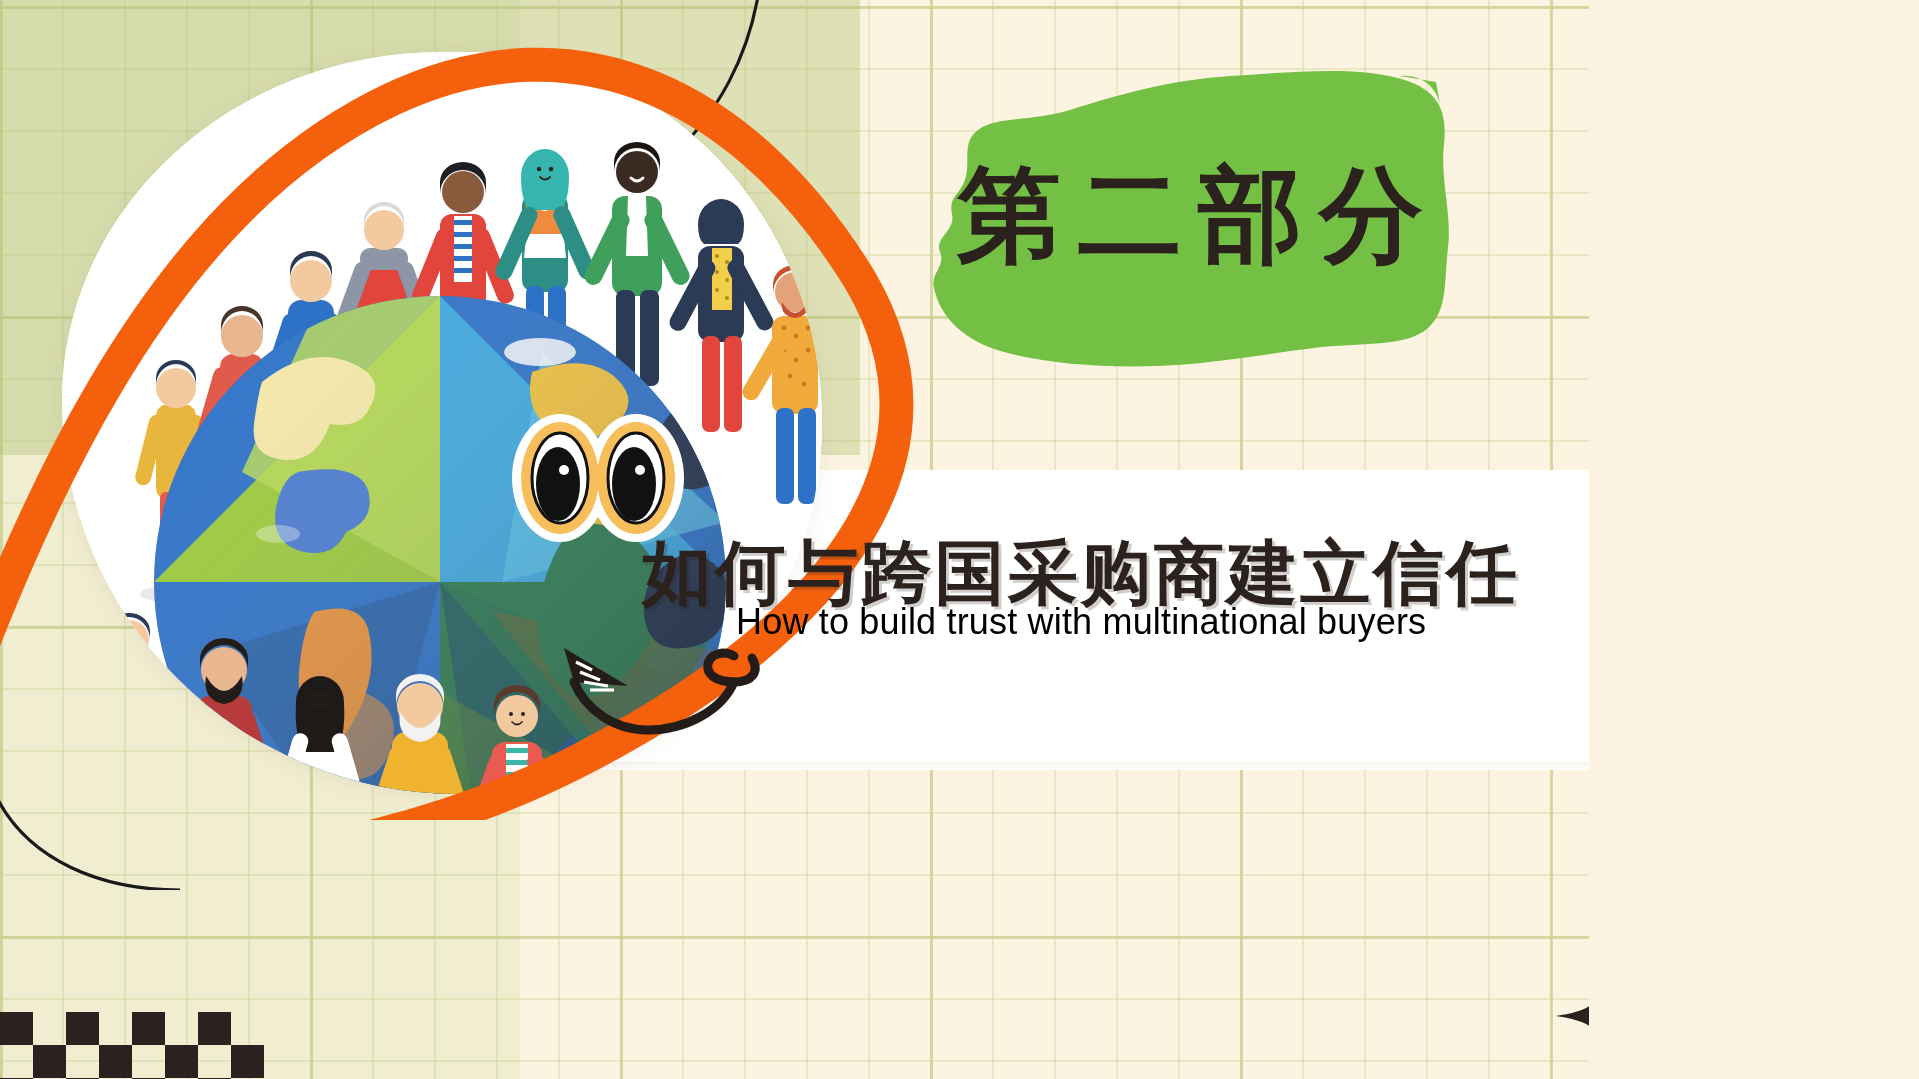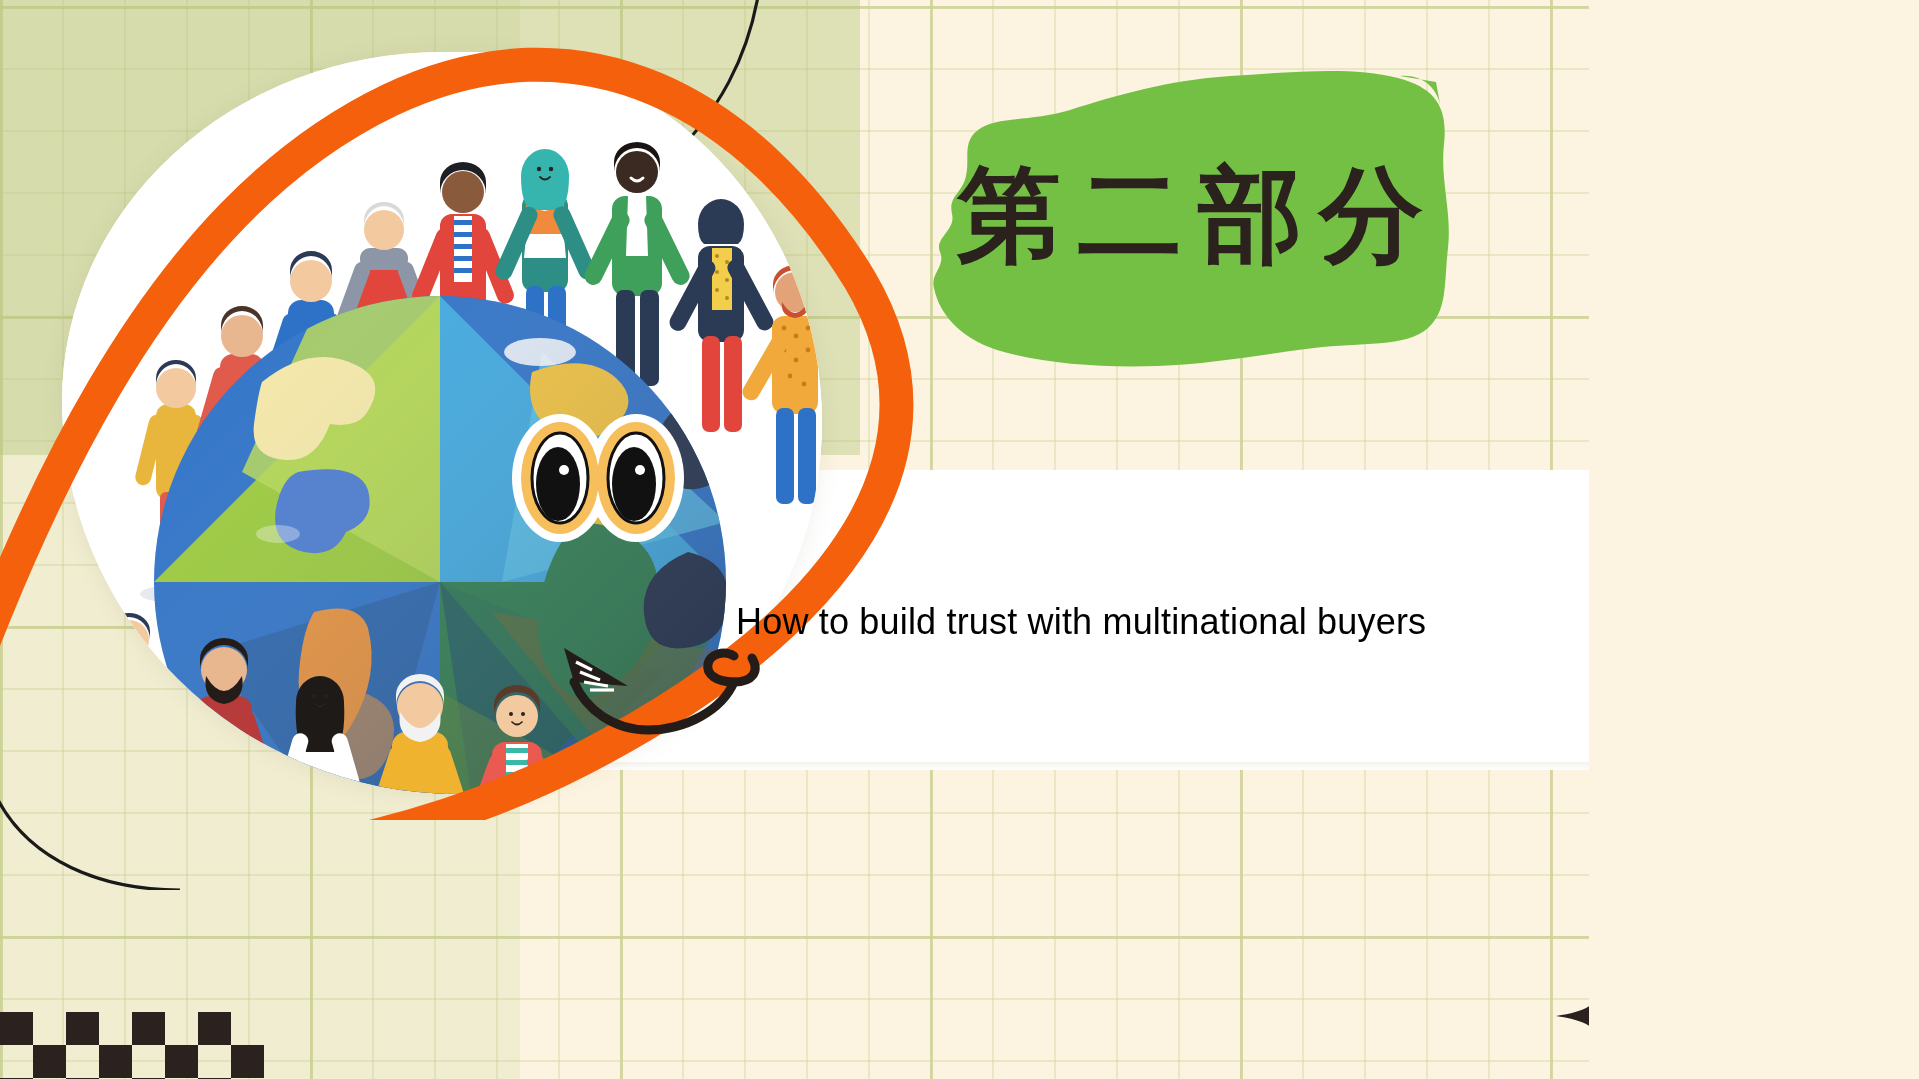--- a/index.html
+++ b/index.html
@@ -458,20 +458,21 @@
                C 96 64, 130 70, 170 58 C 214 44, 268 28, 330 24
                C 392 20, 452 14, 498 26 C 536 36, 548 56, 544 92
                C 540 128, 552 160, 548 196 C 544 230, 548 258, 528 276
                C 506 296, 460 290, 414 296 C 364 302, 312 312, 258 314
                C 204 316, 146 312, 104 300 C 66 290, 40 266, 34 236 Z" fill="#74C044"></path>
       <path d="M500 24 C 520 22, 536 34, 540 52 L 536 30 Z" fill="#74C044"></path>
     </svg>
     <div class="badge-label">第二部分</div>
   </div>
 
+  <div class="title-zh">如何与跨国采购商建立信任</div>
   <div class="title-en">How to build trust with multinational buyers</div>
 
   <svg class="star" viewBox="0 0 104 108">
     <path d="M52 0 C 56 38, 64 48, 104 54 C 64 60, 56 70, 52 108
              C 48 70, 40 60, 0 54 C 40 48, 48 38, 52 0 Z" fill="#2B211E"></path>
   </svg>
 
   <div class="checker" id="checker-bl">
     <div class="row">
         <span class="cell on"></span>

